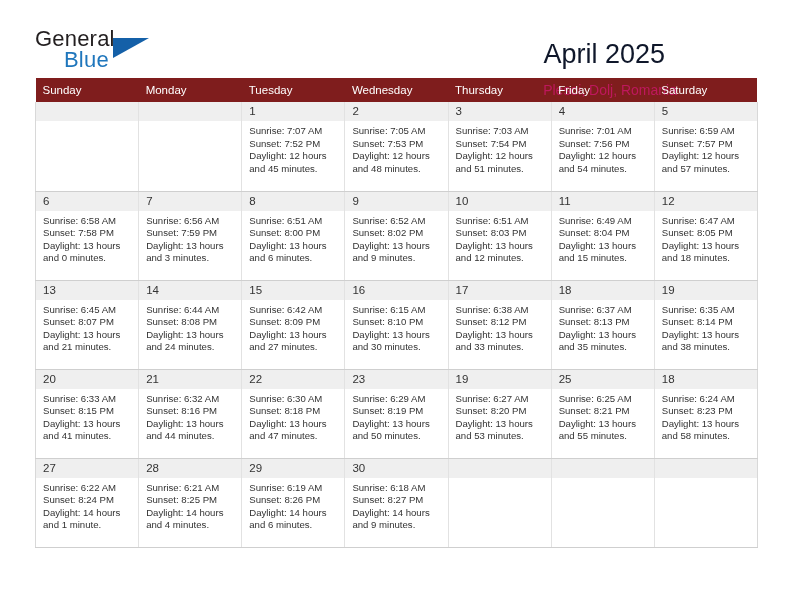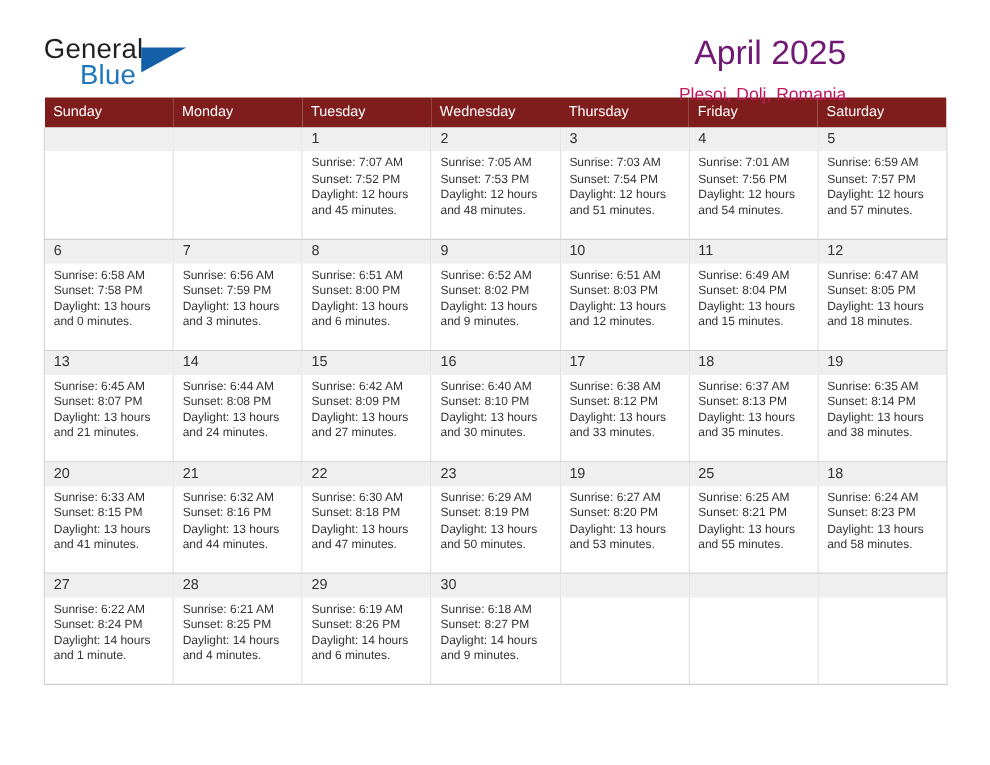--- a/index.html
+++ b/index.html
@@ -63,23 +63,23 @@
     border-left: 36px solid #1460a8;
     border-bottom: 20px solid transparent;
   }
   .title-block {
     text-align: right;
     padding-top: 2px;
   }
   .cal-title {
     font-size: 27px;
     font-weight: normal;
-    color: #701a75;
+    color: #0f172a;
     line-height: 1.1;
-    margin: 0;
+    margin: 12px;
   }
   .cal-subtitle {
     font-size: 14px;
     color: #be185d;
     margin-top: 9px;
   }
 
   
   .calendar {
     width: 722px;
@@ -354,21 +354,21 @@
                 <div>Sunset: 8:09 PM</div>
                 <div>Daylight: 13 hours</div>
                 <div>and 27 minutes.</div>
               </div>
             </div>
           </td>
           <td>
             <div class="cell-inner">
               <div class="day-num">16</div>
               <div class="cell-body">
-                <div>Sunrise: 6:40 AM</div>
+                <div>Sunrise: 6:15 AM</div>
                 <div>Sunset: 8:10 PM</div>
                 <div>Daylight: 13 hours</div>
                 <div>and 30 minutes.</div>
               </div>
             </div>
           </td>
           <td>
             <div class="cell-inner">
               <div class="day-num">17</div>
               <div class="cell-body">

